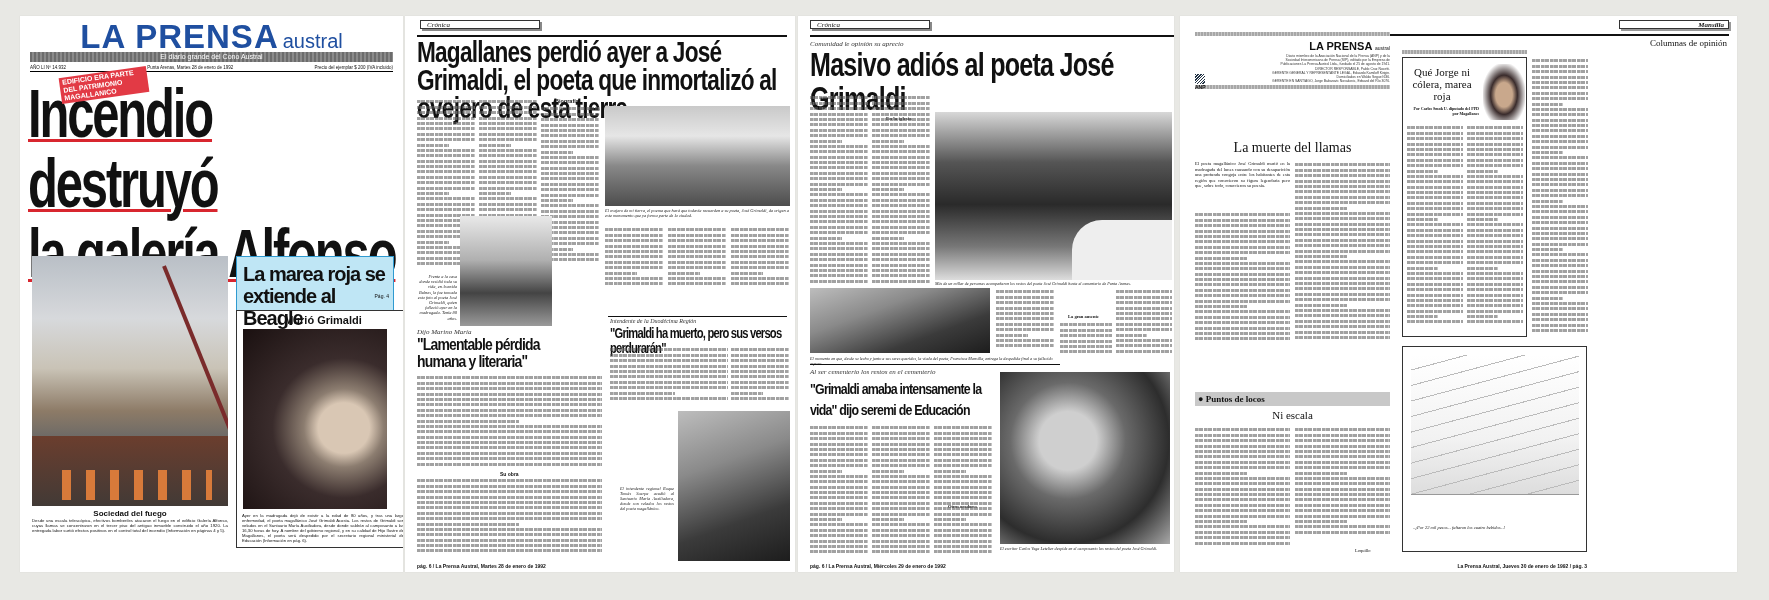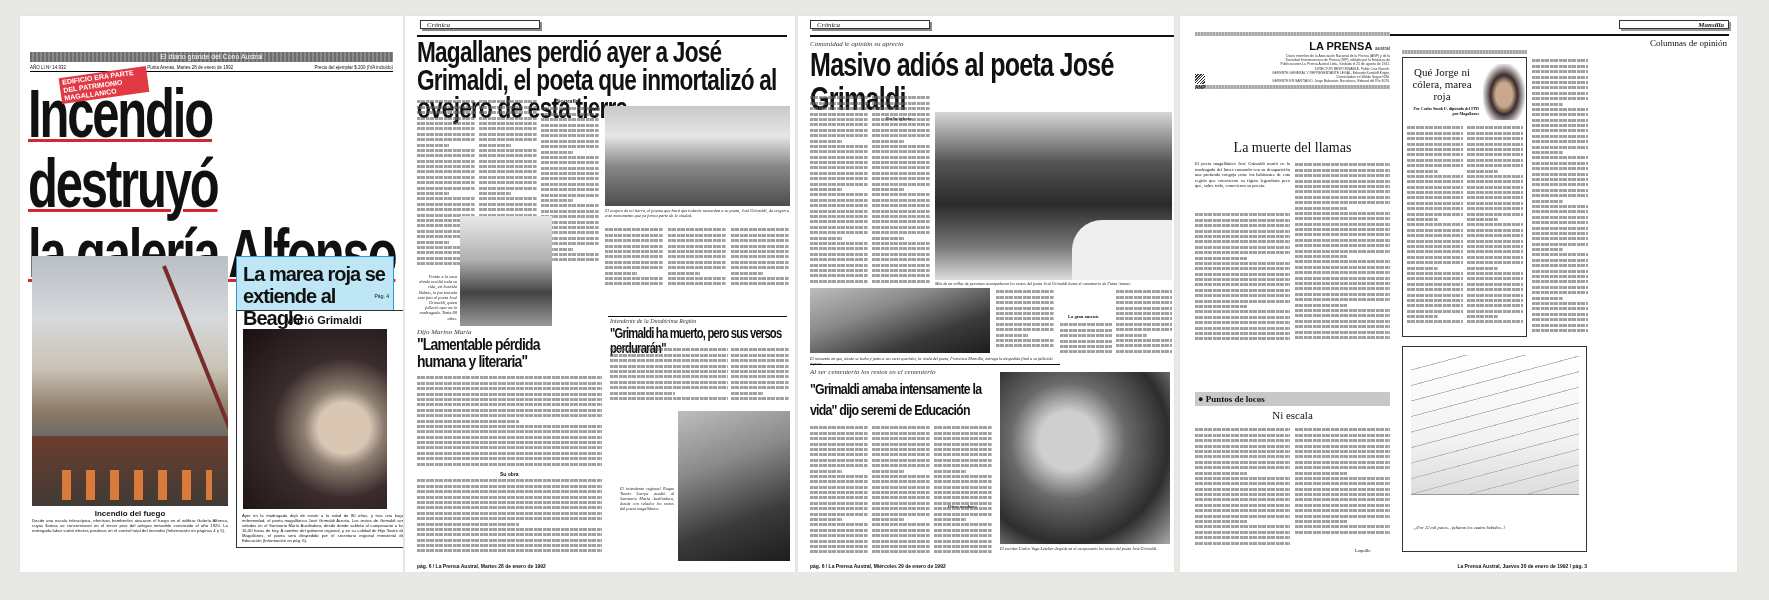--- a/index.html
+++ b/index.html
@@ -47,39 +47,42 @@
   .mast .brand { text-align: right; font-weight: 900; font-size: 11px; margin-top: 4px; }
   .mast .brand small { font-weight: normal; font-size: 5px; }
   .mast .info { text-align: right; font-size: 3.4px; line-height: 4.2px; margin: 2px 0 2px 20px; color: #333; }
   .anp { position: absolute; left: 0; top: 42px; font-size: 5px; font-weight: bold; }
   .editorial-tag { position: absolute; right: 8px; top: 4px; width: 110px; height: 9px; border: 1px solid #333; font-family: "Liberation Serif", serif; font-style: italic; font-weight: bold; text-align: right; padding-right: 4px; font-size: 7px; line-height: 8px; box-shadow: 2px 2px 0 #999; }
 </style>
 </head>
 <body>
 
 <div class="page" id="p1">
+  <div class="p1-logo">
+    <span class="big">LA PRENSA</span><span class="small">austral</span>
+  </div>
   <div class="p1-band">El diario grande del Cono Austral</div>
   <div class="p1-meta">
     <span>AÑO LI Nº 14.932</span>
     <span>Punta Arenas, Martes 28 de enero de 1992</span>
     <span>Precio del ejemplar $ 200 (IVA incluido)</span>
   </div>
   <div class="p1-tag" style="width:88px;">EDIFICIO ERA PARTE DEL PATRIMONIO MAGALLANICO</div>
   <div class="p1-head">
     <span>Incendio destruyó</span>
     <span>la galería Alfonso</span>
   </div>
 
   <div class="photo color" style="left:12px;top:240px;width:196px;height:250px;">
     <div style="position:absolute;left:130px;top:10px;width:4px;height:230px;background:#7a2b2b;transform:rotate(-22deg);transform-origin:top;"></div>
     <div style="position:absolute;left:0;bottom:0;width:100%;height:70px;background:linear-gradient(180deg,#6b3e2e,#423a36);"></div>
     <div style="position:absolute;left:30px;bottom:6px;width:150px;height:30px;background:repeating-linear-gradient(90deg,#d87a3a 0 9px,transparent 9px 24px);"></div>
   </div>
   <div style="position:absolute;left:12px;top:493px;width:196px;">
-    <div style="text-align:center;font-size:8px;font-weight:bold;">Incendio del fuego</div>
+    <div style="text-align:center;font-size:8px;font-weight:bold;">Sociedad del fuego</div>
     <div style="font-size:4.3px;line-height:5px;text-align:justify;">Desde una escala telescópica, efectivos bomberiles atacaron el fuego en el edificio Galería Alfonso, cuyas llamas se concentraron en el tercer piso del antiguo inmueble construido el año 1920. La entregada labor surtió efectos positivos en el control total del incendio (Información en páginas 4 y 5).</div>
   </div>
 
   <div class="marea">
     <span>La marea roja se extiende al Beagle</span>
     <span class="pg">Pág. 4</span>
   </div>
   <div class="murio">
     <h3>Murió Grimaldi</h3>
     <div class="photo dark" style="left:6px;top:18px;width:144px;height:180px;"></div>

